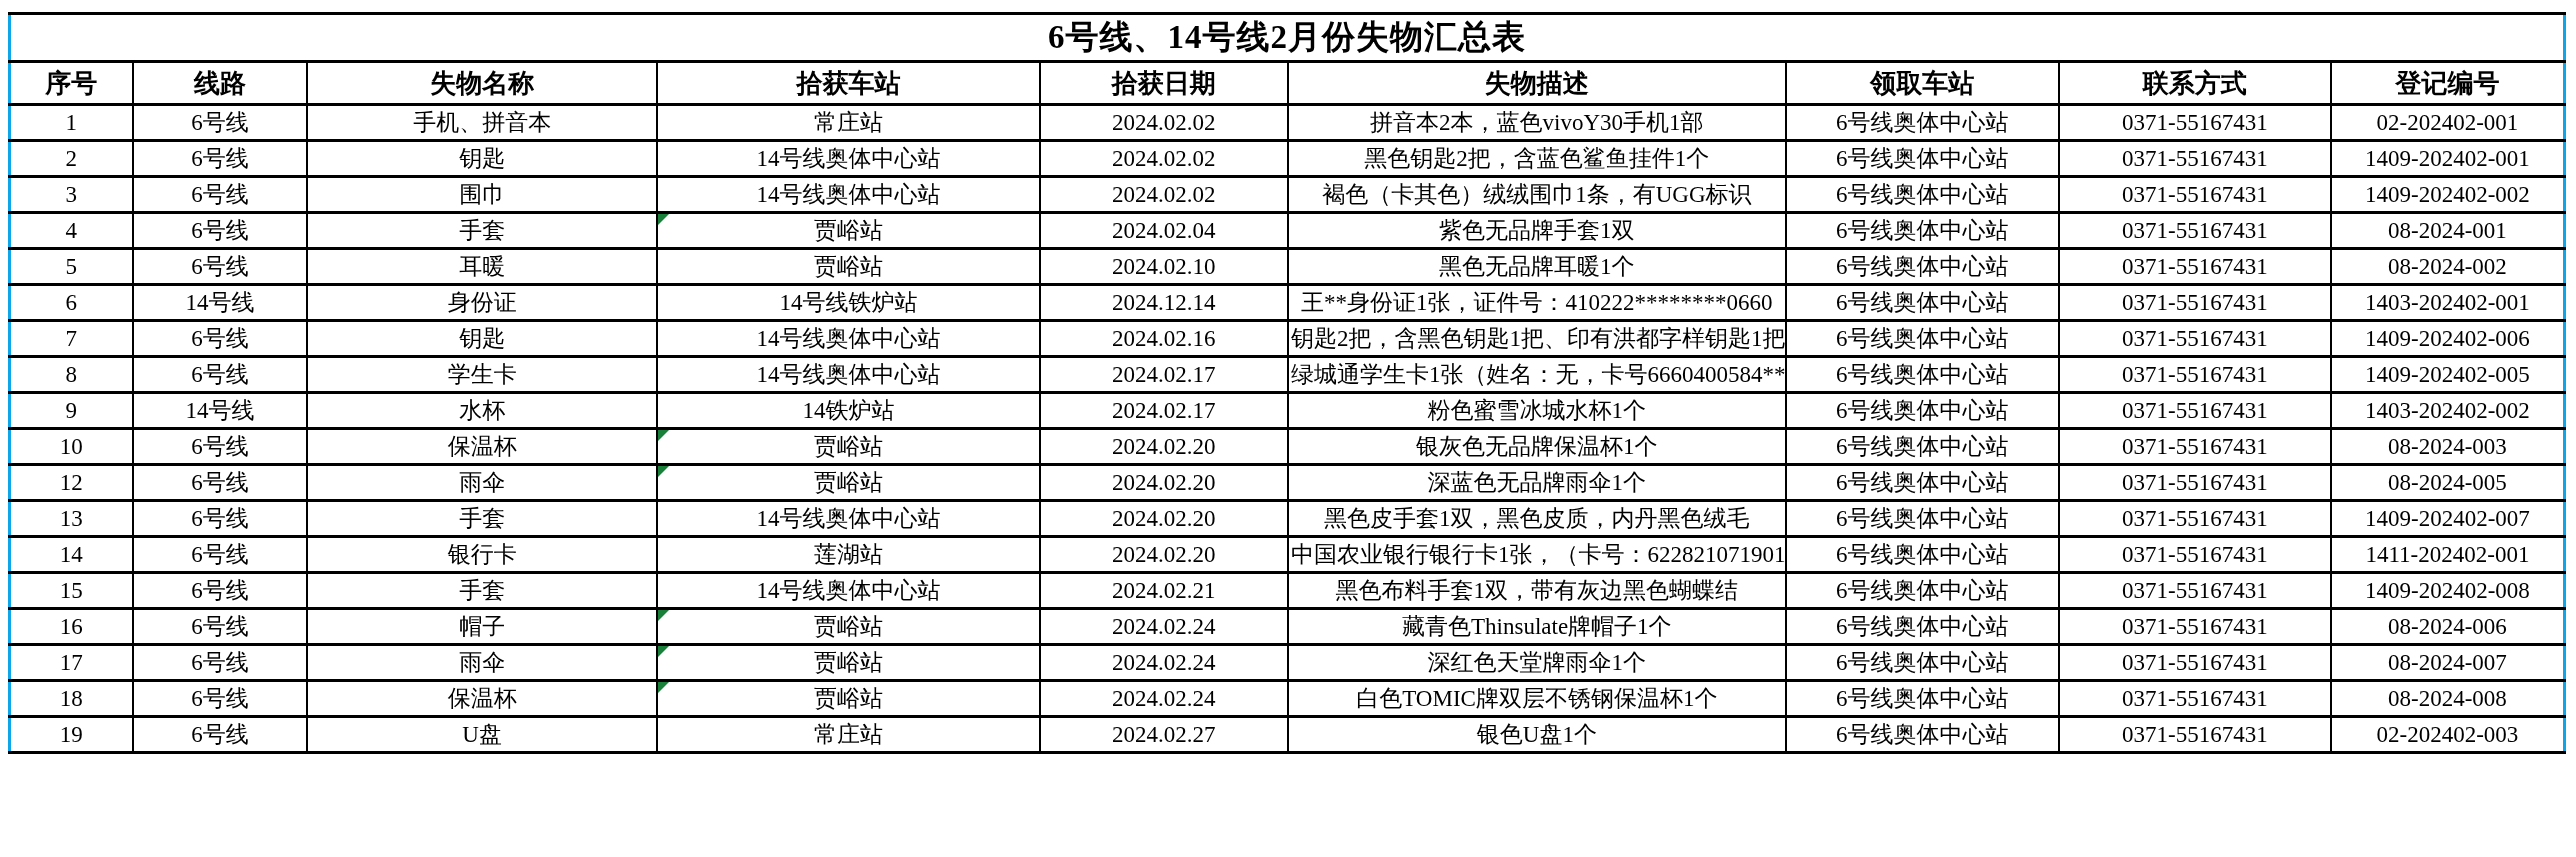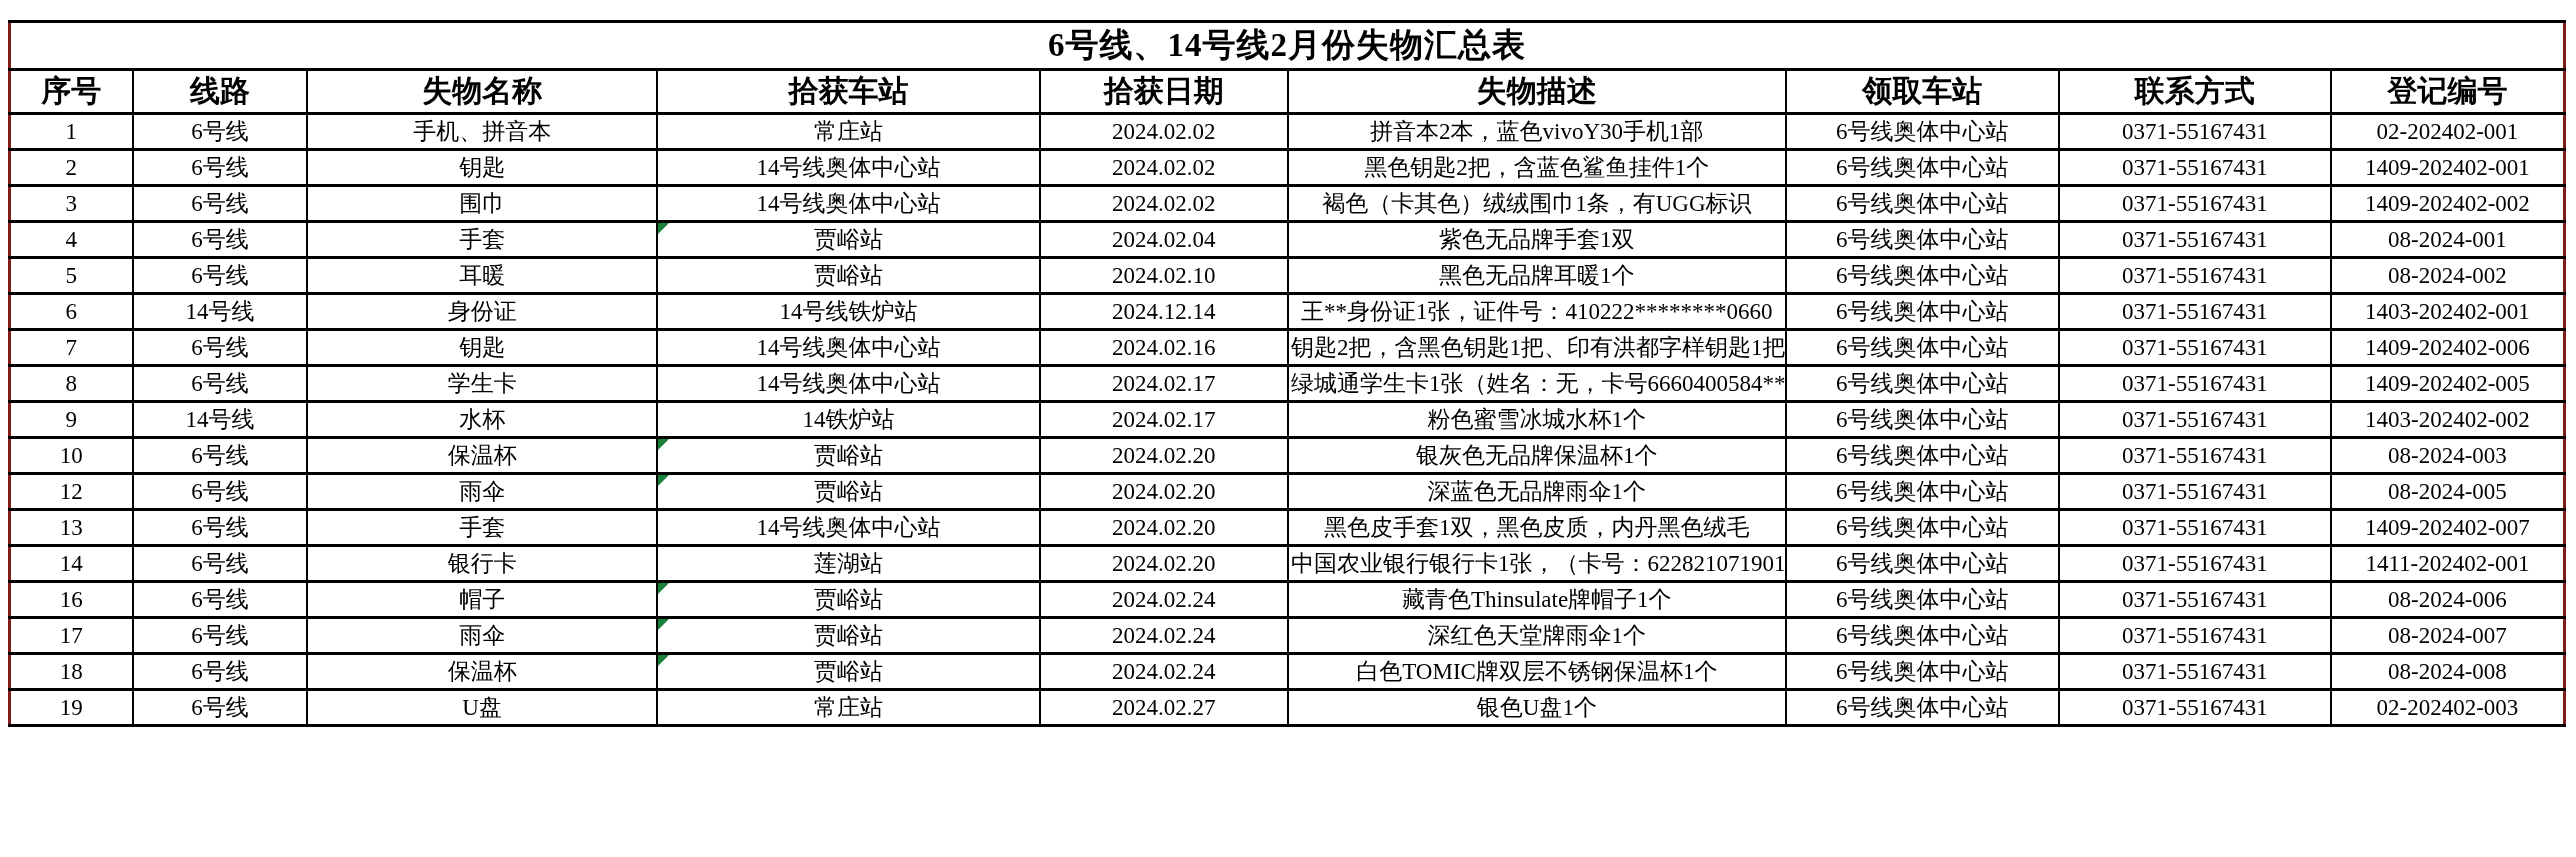--- a/index.html
+++ b/index.html
@@ -4,35 +4,34 @@
 <style>
   html,body{margin:0;padding:0;background:#ffffff;}
   body{
     width:2576px;height:857px;position:relative;
     font-family:"Liberation Serif","DejaVu Serif",serif;
     color:#000;
   }
   .sheet{position:absolute;left:8px;top:12px;width:2558px;}
   table{
     border-collapse:collapse;table-layout:fixed;width:100%;
-    border:3px solid #7f1d1d;
-    margin-top:8px;
+    border:3px solid #0ea5e9;
   }
   th,td{
     border-left:2px solid #000;border-right:2px solid #000;
     border-top:3px solid #000;border-bottom:3px solid #000;
     text-align:center;vertical-align:middle;
     padding:0 2px;overflow:hidden;white-space:nowrap;
     position:relative;
   }
   tr.title-row td{
     height:34px;font-size:33px;font-weight:bold;letter-spacing:1px;
   }
   tr.header-row th{
-    height:40px;font-size:30px;font-weight:bold;
+    height:40px;font-size:26px;font-weight:bold;
   }
   tr.data-row td{
     height:33px;font-size:23px;font-weight:normal;
   }
   .flag{
     position:absolute;top:0;left:0;width:0;height:0;
     border-top:11px solid #188038;border-right:11px solid transparent;
     display:block;
   }
 </style>
@@ -204,20 +203,31 @@
     <td>6号线</td>
     <td>银行卡</td>
     <td>莲湖站</td>
     <td>2024.02.20</td>
     <td>中国农业银行银行卡1张，（卡号：622821071901157****）</td>
     <td>6号线奥体中心站</td>
     <td>0371-55167431</td>
     <td>1411-202402-001</td>
   </tr>
         <tr class="data-row">
+    <td>15</td>
+    <td>6号线</td>
+    <td>手套</td>
+    <td>14号线奥体中心站</td>
+    <td>2024.02.21</td>
+    <td>黑色布料手套1双，带有灰边黑色蝴蝶结</td>
+    <td>6号线奥体中心站</td>
+    <td>0371-55167431</td>
+    <td>1409-202402-008</td>
+  </tr>
+        <tr class="data-row">
     <td>16</td>
     <td>6号线</td>
     <td>帽子</td>
     <td>贾峪站<span class="flag" style="border-top-color: rgb(24, 128, 56);"></span></td>
     <td>2024.02.24</td>
     <td>藏青色Thinsulate牌帽子1个</td>
     <td>6号线奥体中心站</td>
     <td>0371-55167431</td>
     <td>08-2024-006</td>
   </tr>

